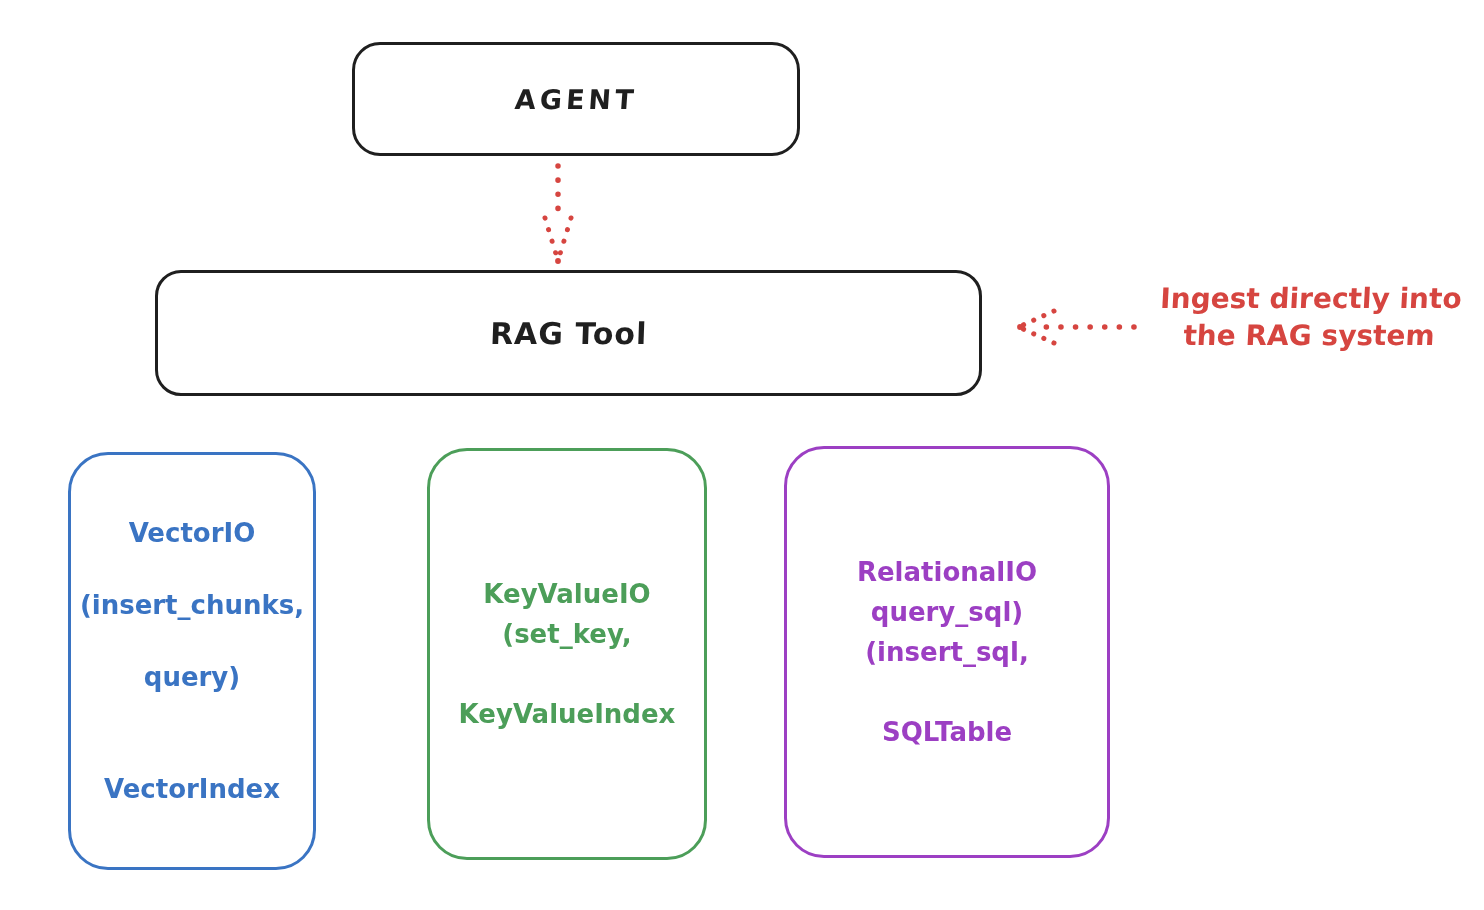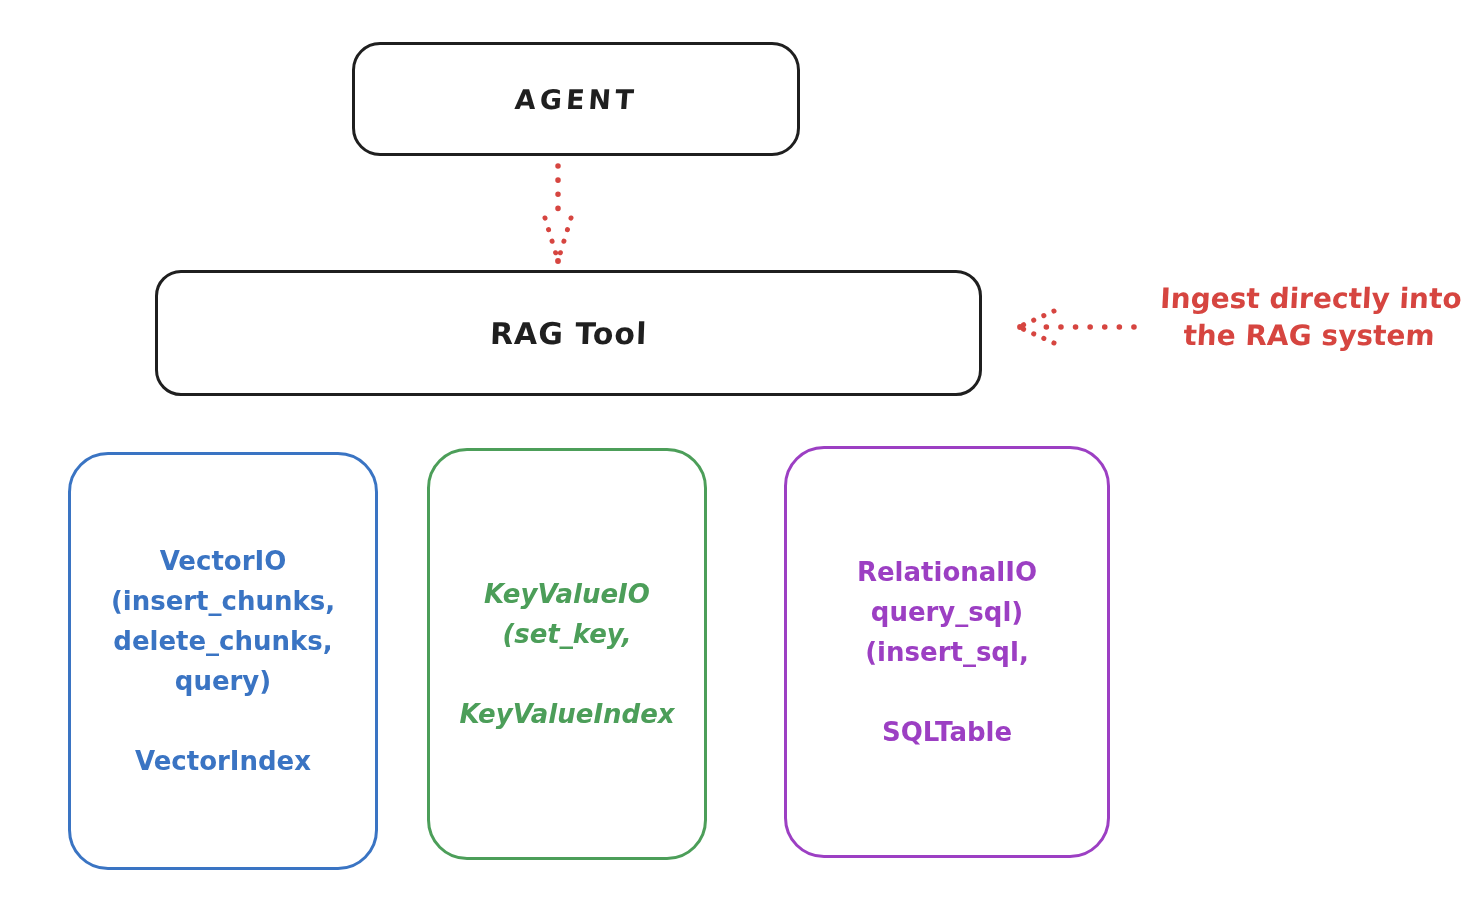--- a/index.html
+++ b/index.html
@@ -59,22 +59,22 @@
     flex-direction: column;
     align-items: center;
     justify-content: center;
     text-align: center;
     font-size: 26px;
     font-weight: bold;
     line-height: 40px;
     border-radius: 40px;
   }
   .io-card .index-label { margin-top: 40px; }
-  .io-blue   { left: 68px;  top: 452px; width: 310px; height: 418px; color: #3a74c3; border-color: #3a74c3; }
-  .io-green  { left: 427px; top: 448px; width: 280px; height: 412px; color: #4c9e59; border-color: #4c9e59; font-style: italic; }
+  .io-blue   { left: 68px;  top: 452px; width: 248px; height: 418px; color: #3a74c3; border-color: #3a74c3; gap: 32px; }
+  .io-green  { left: 427px; top: 448px; width: 280px; height: 412px; color: #4c9e59; border-color: #4c9e59; }
   .io-purple { left: 784px; top: 446px; width: 326px; height: 412px; color: #9c3fc3; border-color: #9c3fc3; }
 </style>
 </head>
 <body>
 
 <div class="canvas">
 
   <div class="node agent-node">
     <span class="label">AGENT</span>
   </div>
@@ -98,21 +98,20 @@
   </svg>
 
   <div class="annotation">
     <div>Ingest directly into</div>
     <div>the RAG system</div>
   </div>
 
   <div class="io-card io-blue">
     <div>VectorIO</div>
     <div>(insert_chunks,</div>
-    <div>delete_chunks,</div>
     <div>query)</div>
     <div class="index-label">VectorIndex</div>
   </div>
 
   <div class="io-card io-green">
     <div>KeyValueIO</div>
     <div>(set_key,</div>
     <div class="index-label">KeyValueIndex</div>
   </div>
 

